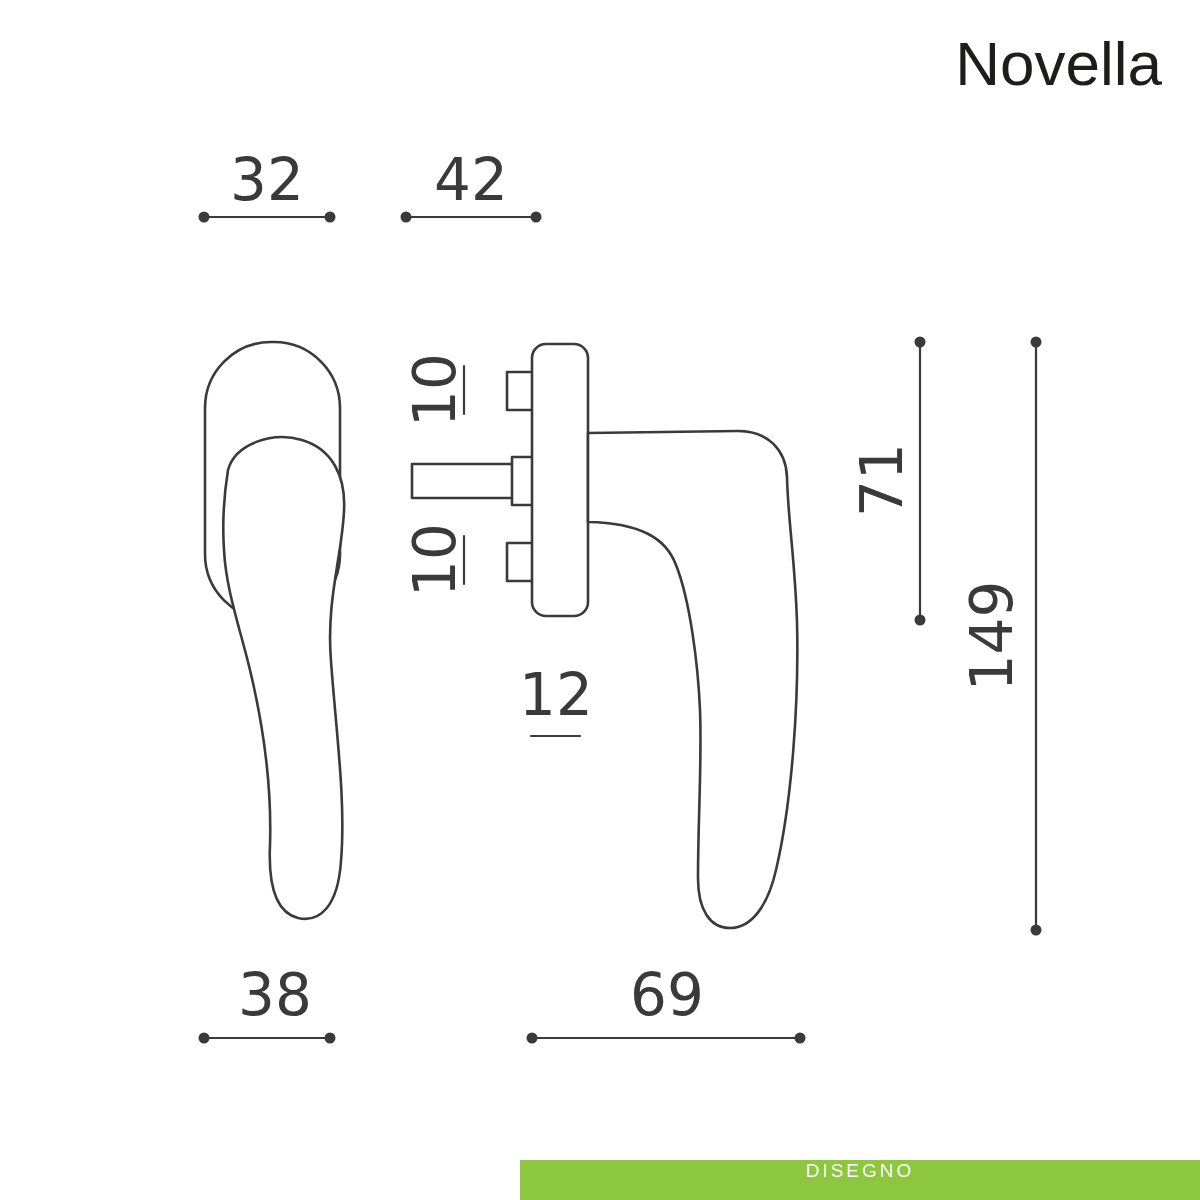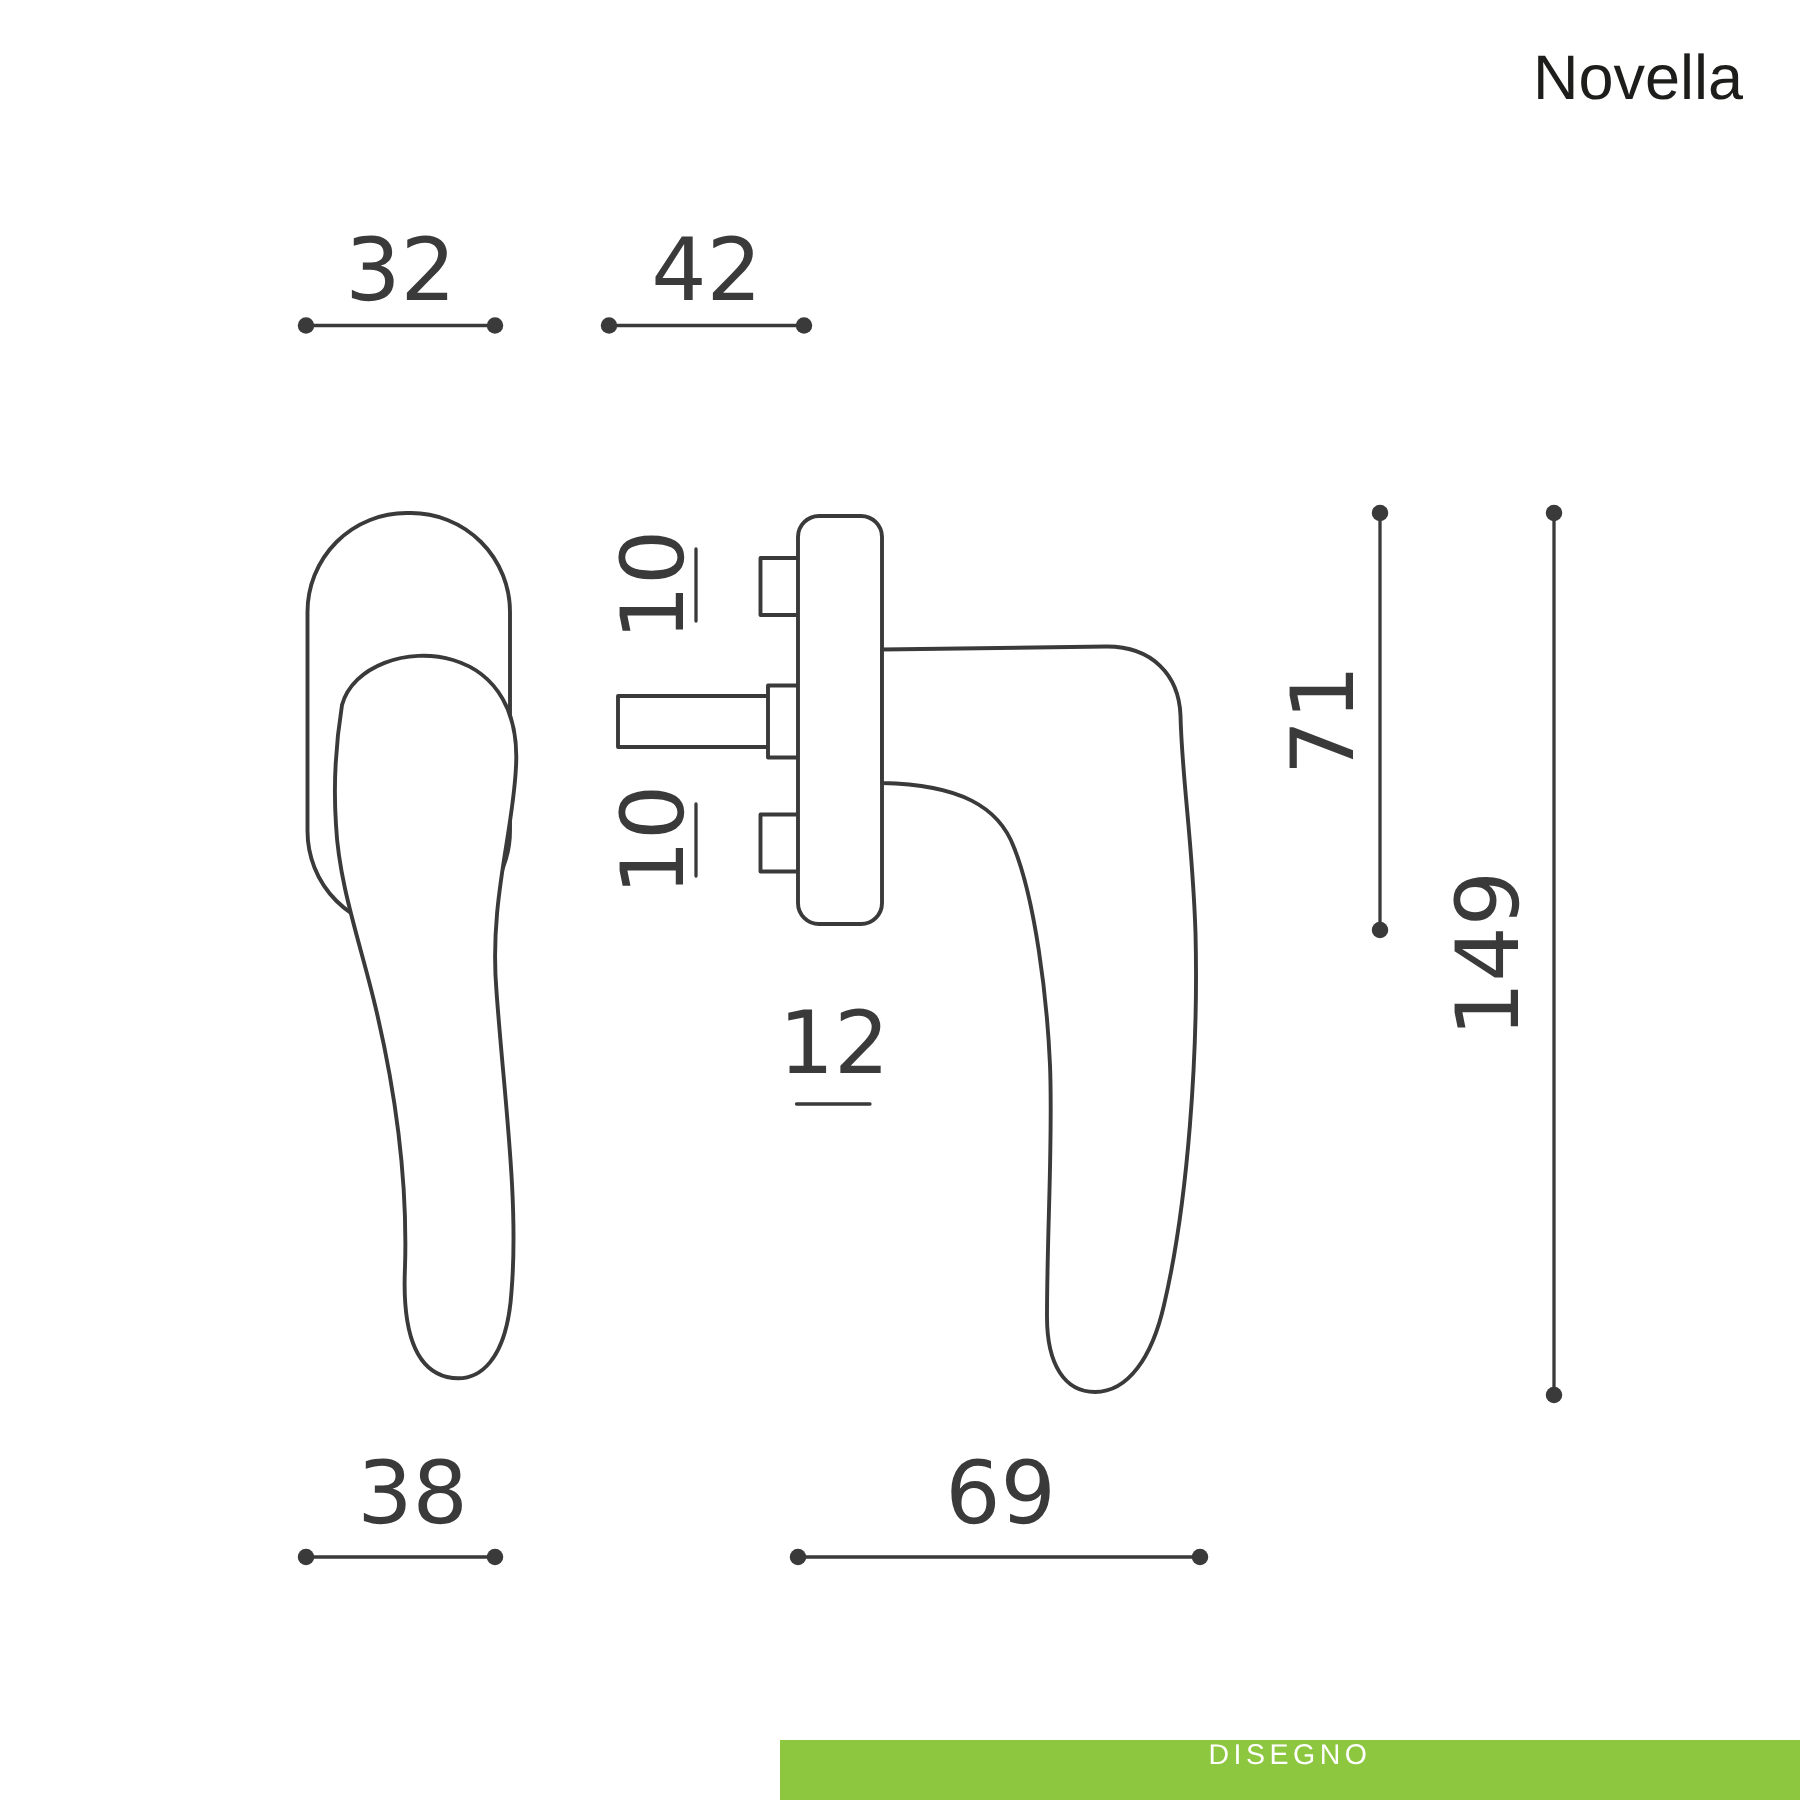--- a/index.html
+++ b/index.html
@@ -11,21 +11,21 @@
   body { background:#ffffff; font-family:"Liberation Sans", sans-serif; }
   .page {
     position:relative;
     width:1200px; height:1200px;
     background:#ffffff;
     overflow:hidden;
   }
   .title {
     position:absolute;
     top:28px; right:38px;
-    font-size:42px;
+    font-size:62px;
     font-weight:400;
     color:var(--title);
     letter-spacing:0px;
     font-family:"Liberation Sans", sans-serif;
   }
   svg.drawing {
     position:absolute;
     left:0; top:0;
     width:1200px; height:1200px;
   }

